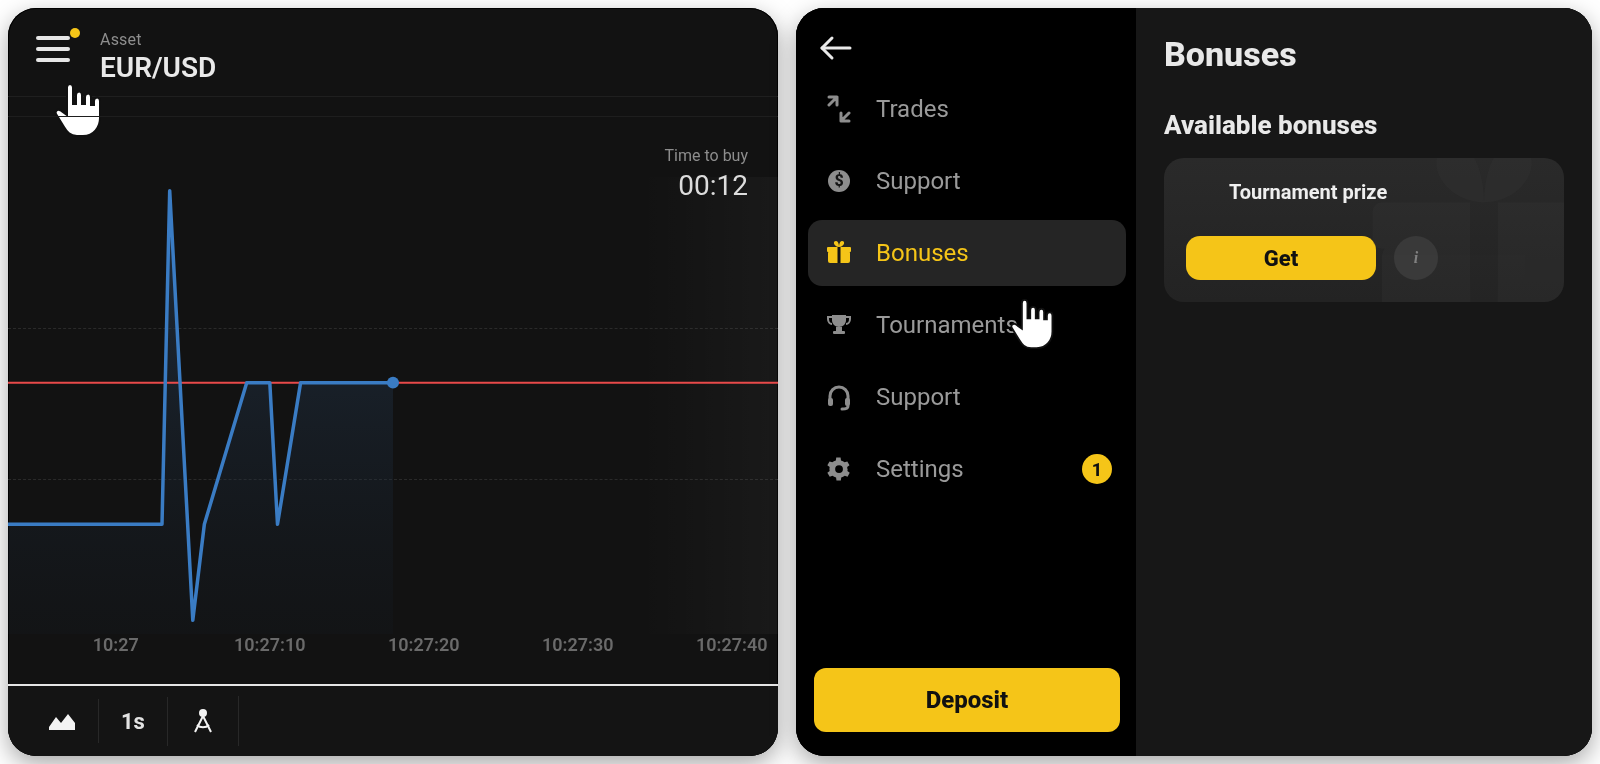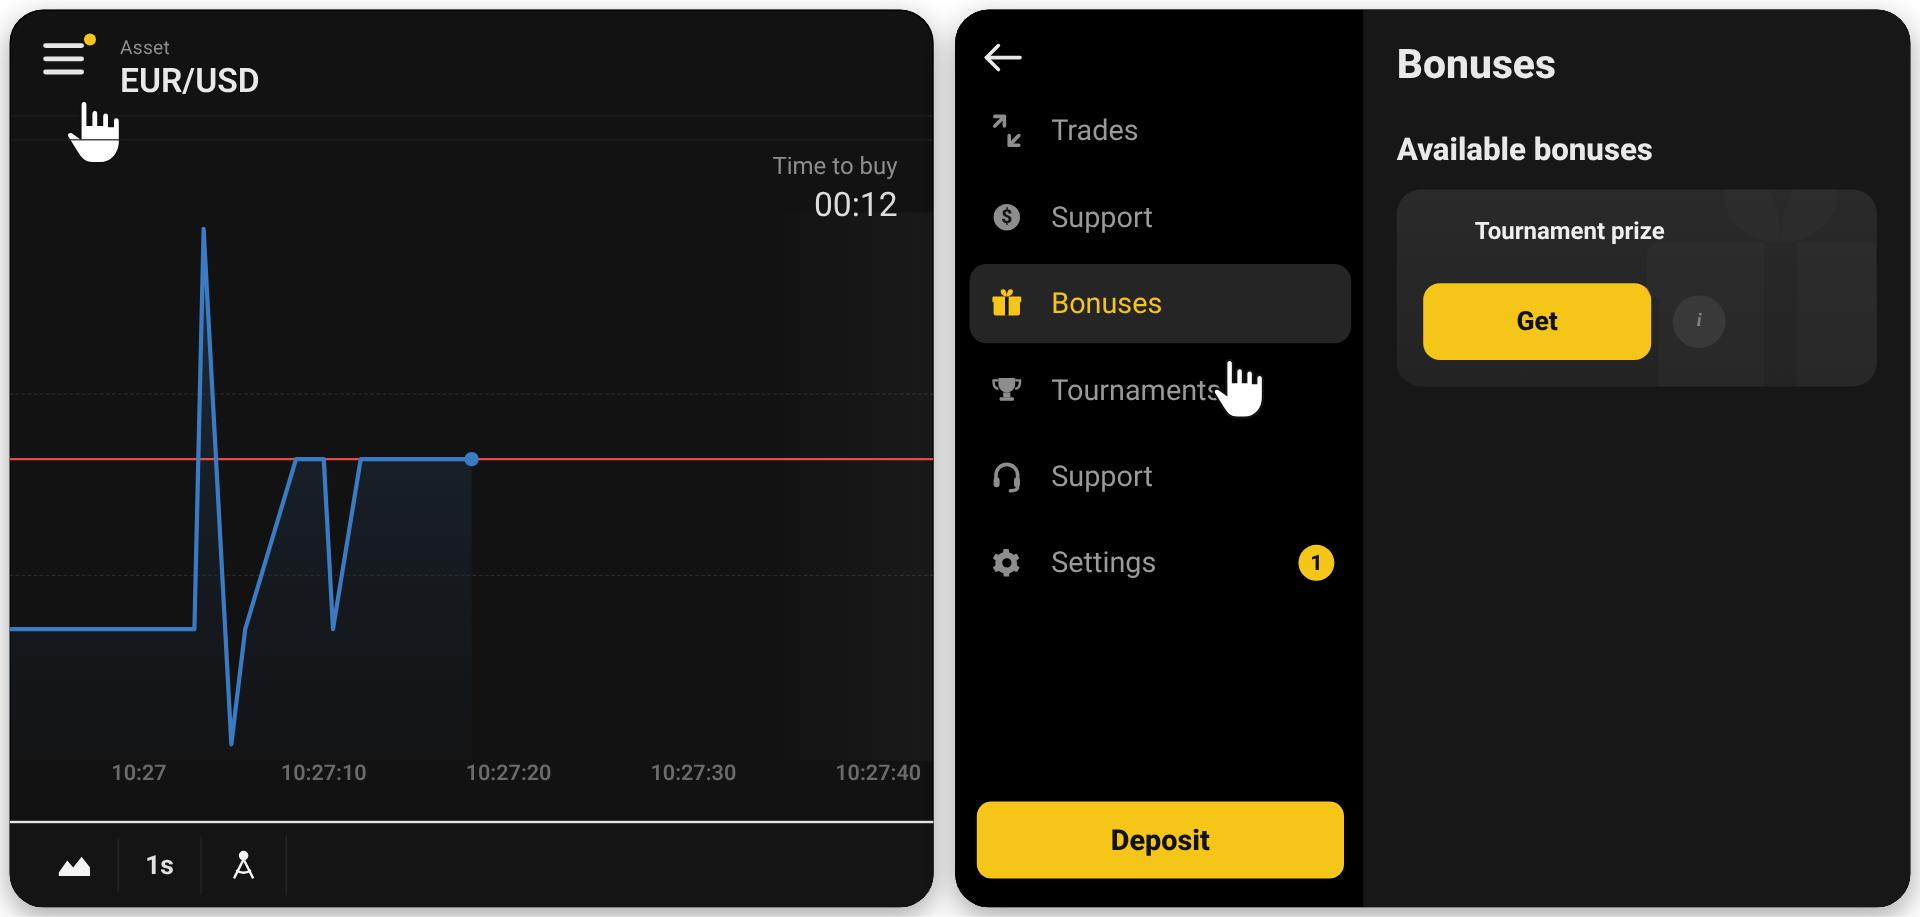--- a/index.html
+++ b/index.html
@@ -50,21 +50,21 @@
     position:relative;display:inline-flex;flex-direction:column;gap:7px;
     padding:6px 2px;cursor:pointer;
   }
   .burger .bar{width:34px;height:4px;border-radius:3px;background:#e6e6e6;}
   .burger .dot{position:absolute;right:-8px;top:-2px;width:10px;height:10px;border-radius:50%;background:var(--accent);}
   .asset-block .label{color:var(--muted);font-size:16px;letter-spacing:.2px;}
   .asset-block .value{font-size:28px;font-weight:600;margin-top:2px;}
   .ttb{
     position:absolute;right:30px;top:118px;color:var(--muted);text-align:right;
   }
-  .ttb .l{font-size:20px;}
+  .ttb .l{font-size:16px;margin-top:20px;}
   .ttb .v{font-size:28px;color:#dcdcdc;margin-top:4px;}
 
   
   .chart{
     position:absolute;left:0;right:0;top:108px;bottom:86px;
     border-top:1px solid #1e1e1e;
     overflow:hidden;
   }
   .chart .future-shade{
     position:absolute;right:0;top:60px;bottom:36px;width:138px;
@@ -128,21 +128,21 @@
   .bonus-card{
     position:relative;background:linear-gradient(180deg,#2a2a2a,#232323);
     border-radius:20px;padding:22px 22px 22px 22px;overflow:hidden;
   }
   .bonus-card .bgicon{position:absolute;right:-50px;top:-30px;opacity:.25;}
   .bonus-card .title{font-size:20px;font-weight:700;color:#efefef;margin-left:43px;}
   .bonus-row{display:flex;align-items:center;gap:28px;margin-top:48px;}
   .bonus-row .chip{width:70px;height:70px;border-radius:50%;background:#3a3a3a;display:flex;align-items:center;justify-content:center;}
   .bonus-row .value{font-size:28px;font-weight:800;color:var(--accent);}
   .bonus-actions{display:flex;align-items:center;gap:18px;margin-top:32px;}
-  .btn-get{flex:0 0 auto;min-width:190px;height:64px;border-radius:14px;background:var(--accent);color:#111;font-weight:800;font-size:22px;display:flex;align-items:center;justify-content:center;cursor:pointer;}
+  .btn-get{flex:0 0 auto;min-width:190px;height:44px;border-radius:14px;background:var(--accent);color:#111;font-weight:800;font-size:22px;display:flex;align-items:center;justify-content:center;cursor:pointer;}
   .info{width:44px;height:44px;border-radius:50%;background:#3a3a3a;display:flex;align-items:center;justify-content:center;}
   .info span{font-style:italic;font-weight:800;color:#9a9a9a;font-family:Georgia,serif;}
   .hand2{position:absolute;left:212px;top:286px;pointer-events:none;}
   
   svg{display:block}
 </style>
 </head>
 <body>
 
 <div class="stage">

